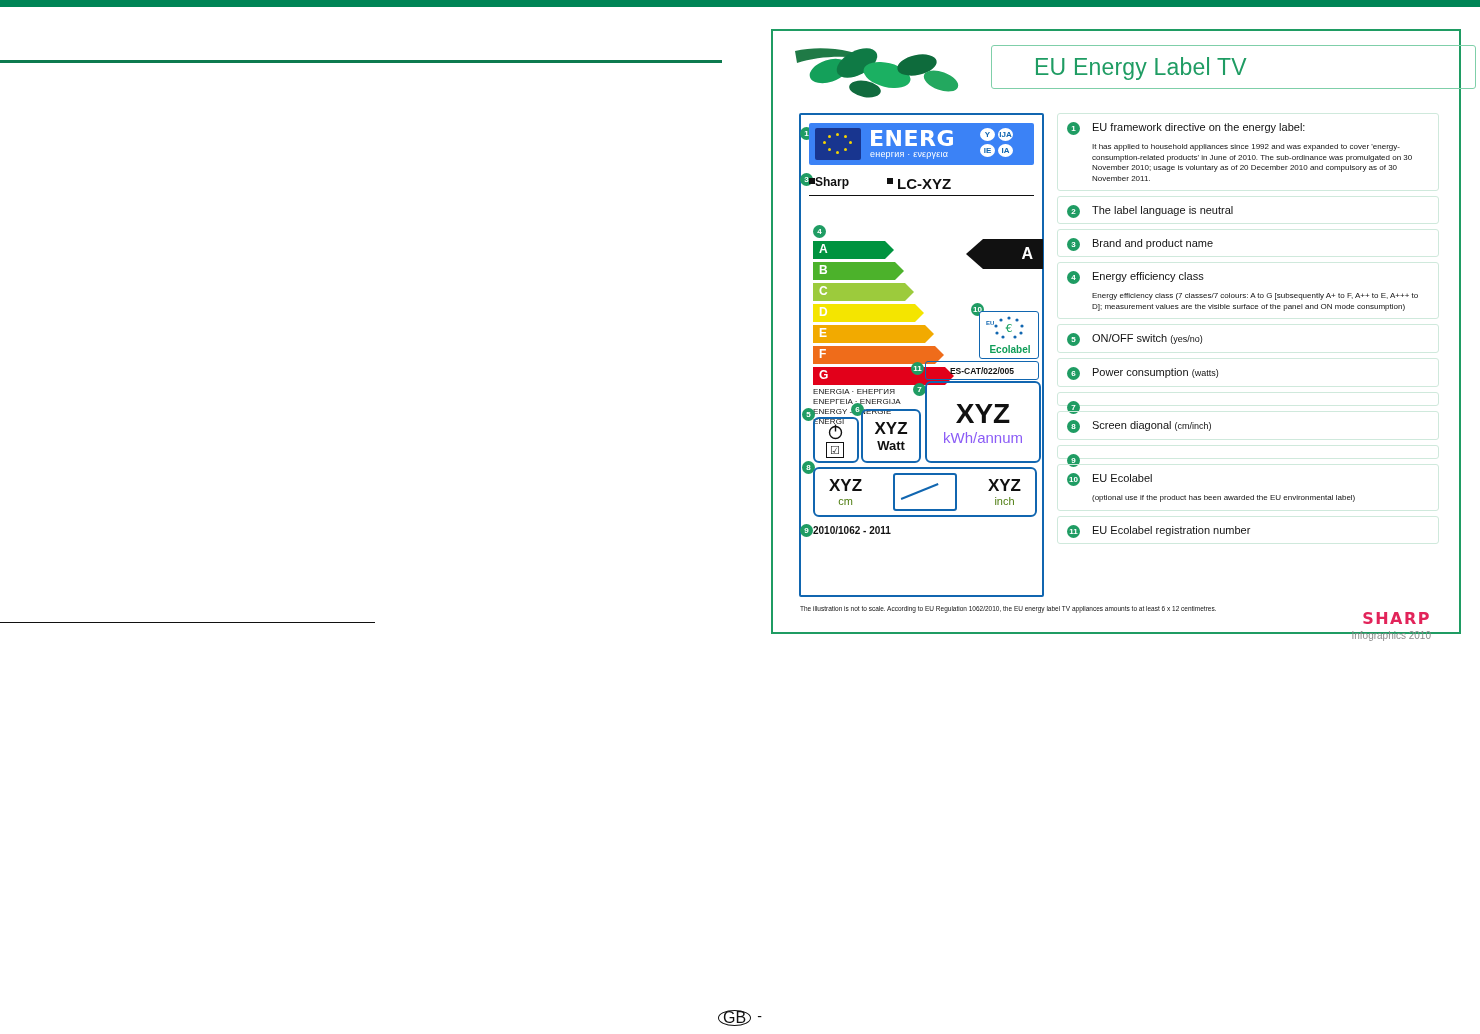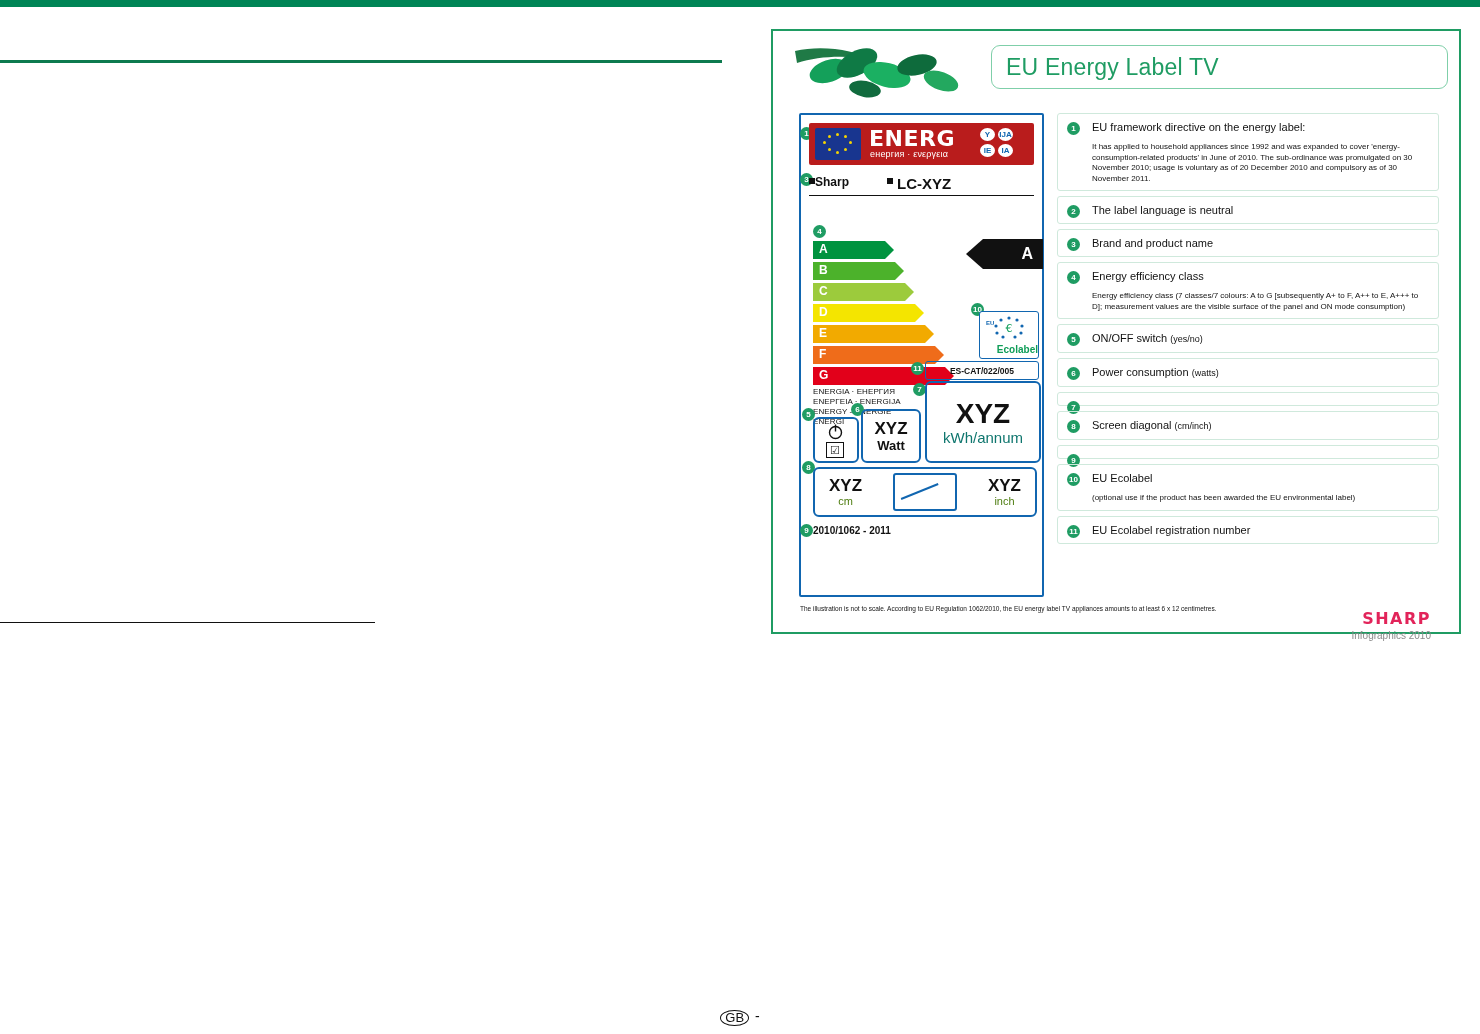--- a/index.html
+++ b/index.html
@@ -26,56 +26,56 @@
   }
   .page-footer {
     position:absolute; left:0; top:1008px; width:1480px;
     text-align:center;
     font-size:13px; color:#111;
   }
   .gb-badge {
     display:inline-block;
     border:1px solid #111; border-radius:50%;
     padding:1px 4px 1px 4px;
-    font-size:13px; line-height:12px;
+    font-size:16px; line-height:12px;
     vertical-align:middle;
   }
   .page-num { margin-left:6px; font-size:14px; }
 
   
   .card {
     position:absolute; left:771px; top:29px;
     width:690px; height:605px;
     border:2px solid #1f9c63;
     background:#ffffff;
     box-sizing:border-box;
   }
   .card-inner { position:absolute; inset:0; }
 
   .leaf-deco { position:absolute; left:18px; top:14px; width:190px; height:62px; }
 
   .card-title-box {
     position:absolute; left:218px; top:14px; width:455px; height:42px;
-    border:1px solid #7fcfa9; border-radius:9px;
-    display:flex; align-items:center;
+    border:1px solid #7fcfa9; border-radius:3px;
+    display:flex; align-items:center;padding-left:28px;
   }
   .card-title {
     color:#1f9c63; font-size:23px; padding-left:14px; letter-spacing:.2px;
   }
 
   
   .label-panel {
     position:absolute; left:26px; top:82px; width:245px; height:484px;
     border:2px solid #1166b0; border-radius:2px;
     box-sizing:border-box;
   }
 
   .energ-header {
     position:absolute; left:8px; top:8px; width:225px; height:42px;
-    background:#b91c1c; border-radius:2px;
+    background:#3b82f6; border-radius:2px;
   }
   .eu-flag {
     position:absolute; left:6px; top:5px; width:46px; height:32px;
     background:#18358f; border-radius:2px;
   }
   .eu-star {
     position:absolute; width:3px; height:3px; background:#f5d400; border-radius:50%;
   }
   .energ-word {
     position:absolute; left:60px; top:3px;
@@ -137,41 +137,41 @@
     position:absolute; left:12px; top:272px;
     font-size:8px; line-height:10px; color:#111; letter-spacing:.1px;
   }
 
   .ecolabel-box {
     position:absolute; left:178px; top:196px; width:58px; height:46px;
     border:1px solid #1166b0; border-radius:3px; background:#fff;
   }
   .eco-flower { position:absolute; left:4px; top:3px; width:50px; height:26px; }
   .eco-text {
-    position:absolute; left:2px; right:0; bottom:3px; text-align:right;
+    position:absolute; left:2px; right:0; bottom:3px; text-align:center;
     font-size:10px; font-weight:bold; color:#0f9d58;
   }
   .eco-eu {
     position:absolute; left:6px; top:8px; font-size:6px; font-weight:bold; color:#1166b0;
   }
 
   .reg-number {
     position:absolute; left:124px; top:246px; width:112px; height:17px;
     border:1px solid #1166b0; border-radius:3px;
     display:flex; align-items:center; justify-content:center;
     font-size:8.5px; font-weight:bold; color:#111;
   }
 
   .kwh-box {
     position:absolute; left:124px; top:266px; width:112px; height:78px;
     border:2px solid #1166b0; border-radius:6px;
     display:flex; flex-direction:column; align-items:center; justify-content:center;
   }
   .kwh-big { font-size:28px; font-weight:bold; color:#111; line-height:30px; }
-  .kwh-unit { font-size:15px; color:#0f766e; }
+  .kwh-unit { font-size:15px; color:#8b5cf6; }
 
   .onoff-box {
     position:absolute; left:12px; top:302px; width:42px; height:42px;
     border:2px solid #1166b0; border-radius:6px;
   }
   .power-icon {
     position:absolute; left:12px; top:4px; width:17px; height:17px;
   }
   .check-box {
     position:absolute; left:11px; top:23px; width:16px; height:14px;

